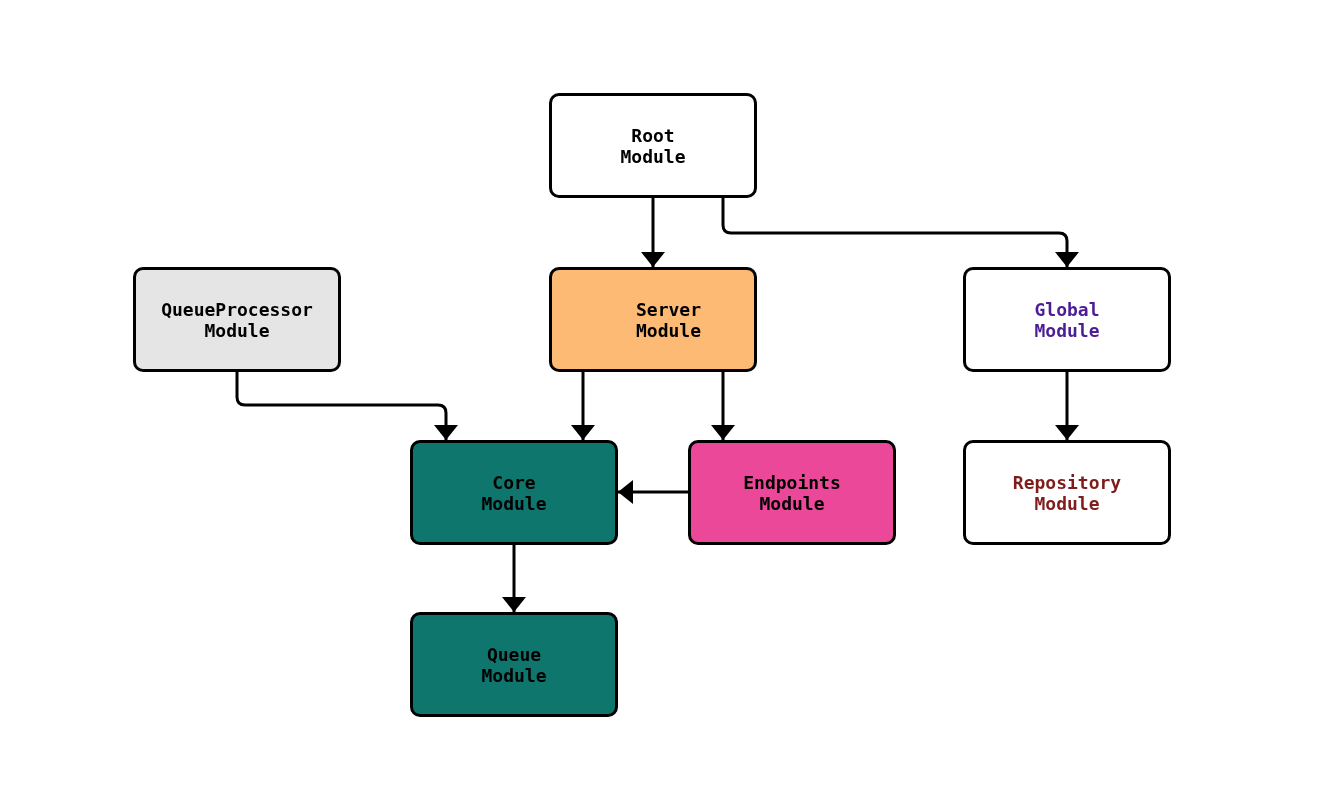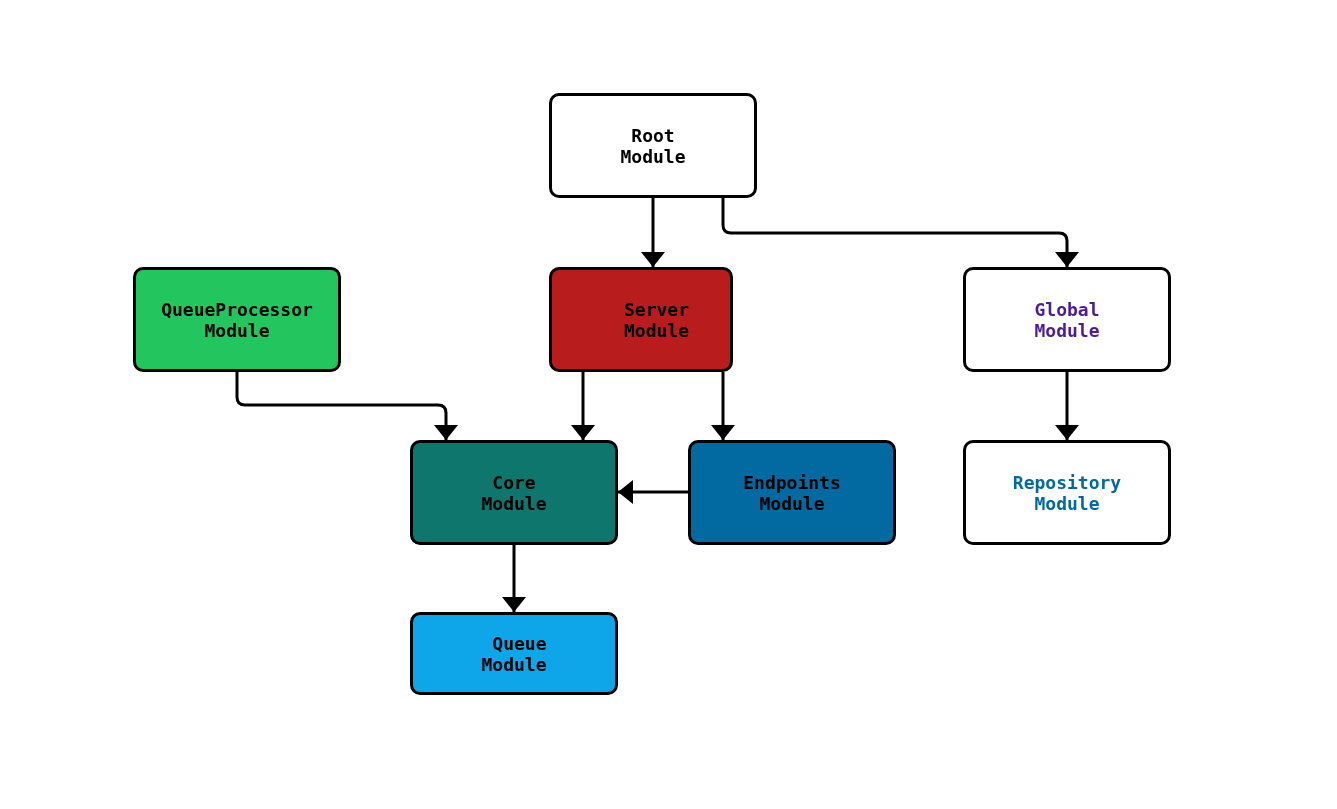--- a/index.html
+++ b/index.html
@@ -62,28 +62,28 @@
         <path d="M 583 372 L 583 440" fill="none" stroke="#000000" stroke-width="3" marker-end="url(#arrowhead)"></path>
         <path d="M 723 372 L 723 440" fill="none" stroke="#000000" stroke-width="3" marker-end="url(#arrowhead)"></path>
         <path d="M 688 492 L 618 492" fill="none" stroke="#000000" stroke-width="3" marker-end="url(#arrowhead)"></path>
         <path d="M 1067 372 L 1067 440" fill="none" stroke="#000000" stroke-width="3" marker-end="url(#arrowhead)"></path>
         <path d="M 514 545 L 514 612" fill="none" stroke="#000000" stroke-width="3" marker-end="url(#arrowhead)"></path>
       </g>
   </svg>
   <div id="nodes-layer">
       <div class="node" style="left: 549px; top: 93px; width: 208px; height: 105px; background: rgb(255, 255, 255); border-color: rgb(0, 0, 0); color: rgb(0, 0, 0);">Root
 Module</div>
-      <div class="node" style="left: 133px; top: 267px; width: 208px; height: 105px; background: #22c55e; border-color: rgb(0, 0, 0); color: rgb(0, 0, 0);">QueueProcessor
+      <div class="node" style="left: 133px; top: 267px; width: 208px; height: 105px; background: #e5e5e5; border-color: rgb(0, 0, 0); color: rgb(0, 0, 0);">QueueProcessor
 Module</div>
-      <div class="node" style="left: 549px; top: 267px; width: 184px; height: 105px; background: #b91c1c; border-color: rgb(0, 0, 0); color: rgb(0, 0, 0); padding-left: 31px;">Server
+      <div class="node" style="left: 549px; top: 267px; width: 208px; height: 105px; background: #fdba74; border-color: rgb(0, 0, 0); color: rgb(0, 0, 0); padding-left: 31px;">Server
 Module</div>
       <div class="node" style="left: 963px; top: 267px; width: 208px; height: 105px; background: rgb(255, 255, 255); border-color: rgb(0, 0, 0); color: #4c1d95;">Global
 Module</div>
       <div class="node" style="left: 410px; top: 440px; width: 208px; height: 105px; background: #0f766e; border-color: rgb(0, 0, 0); color: rgb(0, 0, 0);">Core
 Module</div>
-      <div class="node" style="left: 688px; top: 440px; width: 208px; height: 105px; background: #0369a1; border-color: rgb(0, 0, 0); color: rgb(0, 0, 0);">Endpoints
+      <div class="node" style="left: 688px; top: 440px; width: 208px; height: 105px; background: #ec4899; border-color: rgb(0, 0, 0); color: rgb(0, 0, 0);">Endpoints
 Module</div>
-      <div class="node" style="left: 963px; top: 440px; width: 208px; height: 105px; background: rgb(255, 255, 255); border-color: rgb(0, 0, 0); color: #0369a1;">Repository
+      <div class="node" style="left: 963px; top: 440px; width: 208px; height: 105px; background: rgb(255, 255, 255); border-color: rgb(0, 0, 0); color: #7f1d1d;">Repository
 Module</div>
-      <div class="node" style="left: 410px; top: 612px; width: 208px; height: 83px; background: #0ea5e9; border-color: rgb(0, 0, 0); color: rgb(0, 0, 0); text-align: right;">Queue
+      <div class="node" style="left: 410px; top: 612px; width: 208px; height: 105px; background: #0f766e; border-color: rgb(0, 0, 0); color: rgb(0, 0, 0);">Queue
 Module</div>
     </div>
 </div>
 
 </body></html>

